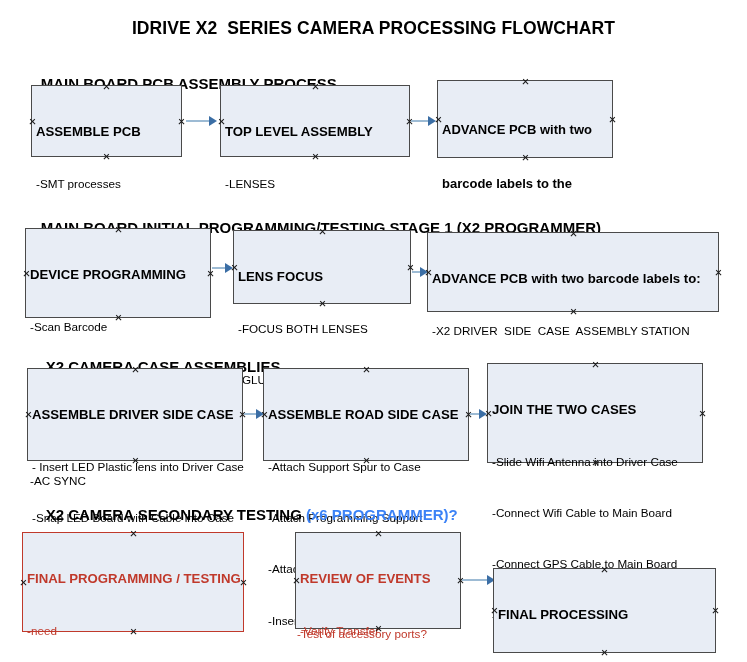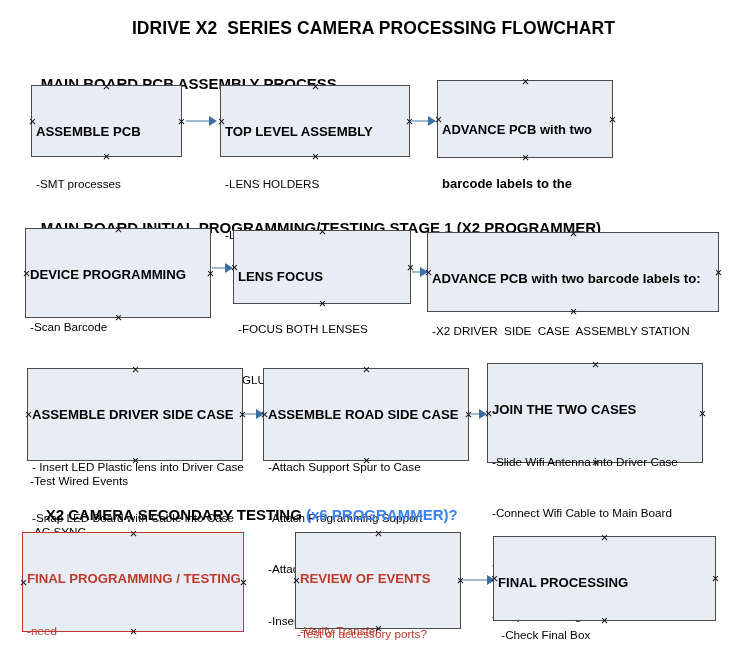--- a/index.html
+++ b/index.html
@@ -142,21 +142,20 @@
     <div class="cp" style="left:0; top:50%;"></div>
     <div class="cp" style="left:100%; top:50%;"></div>
   </div>
 
   <div class="conn-line" style="left:186px; top:120px; width:26px;"></div>
   <div class="conn-arrow" style="left:209px; top:116px;"></div>
 
   <div class="box" style="left:220px; top:85px; width:190px; height:72px;">
     <div class="box-inner">
       <div class="box-title">TOP LEVEL ASSEMBLY</div>
-      <div class="box-line">-LENS HOLDERS</div>
       <div class="box-line">-LENSES</div>
     </div>
     <div class="cp" style="left:50%; top:0;"></div>
     <div class="cp" style="left:50%; top:100%;"></div>
     <div class="cp" style="left:0; top:50%;"></div>
     <div class="cp" style="left:100%; top:50%;"></div>
   </div>
 
   <div class="conn-line" style="left:411px; top:120px; width:21px;"></div>
   <div class="conn-arrow" style="left:428px; top:116px;"></div>
@@ -176,21 +175,20 @@
   <div class="section-head" style="left:24px; top:202px;">
     <span>MAIN BOARD INITIAL PROGRAMMING/TESTING STAGE 1 (X2 PROGRAMMER)</span>
   </div>
 
   <div class="box" style="left:25px; top:228px; width:186px; height:90px;">
     <div class="box-inner">
       <div class="box-title">DEVICE PROGRAMMING</div>
       <div class="box-line">-Scan Barcode</div>
       <div class="box-line">-Boot Loader</div>
       <div class="box-line">-Device Configuration</div>
-      <div class="box-line">-Test Wired Events</div>
       <div class="box-line">-AC SYNC</div>
     </div>
     <div class="cp" style="left:50%; top:0;"></div>
     <div class="cp" style="left:50%; top:100%;"></div>
     <div class="cp" style="left:0; top:50%;"></div>
     <div class="cp" style="left:100%; top:50%;"></div>
   </div>
 
   <div class="conn-line" style="left:212px; top:267px; width:18px;"></div>
   <div class="conn-arrow" style="left:225px; top:263px;"></div>
@@ -214,20 +212,23 @@
     <div class="box-inner">
       <div class="box-title">ADVANCE PCB with two barcode labels to:</div>
       <div class="box-line">-X2 DRIVER  SIDE  CASE  ASSEMBLY STATION</div>
     </div>
     <div class="cp" style="left:50%; top:0;"></div>
     <div class="cp" style="left:50%; top:100%;"></div>
     <div class="cp" style="left:0; top:50%;"></div>
     <div class="cp" style="left:100%; top:50%;"></div>
   </div>
 
+  <div class="section-head" style="left:29px; top:341px;">
+    <span>X2 CAMERA CASE ASSEMBLIES</span>
+  </div>
 
   <div class="box" style="left:27px; top:368px; width:216px; height:93px;">
     <div class="box-inner">
       <div class="box-title">ASSEMBLE DRIVER SIDE CASE</div>
       <div class="box-line">- Insert LED Plastic lens into Driver Case</div>
       <div class="box-line">-Snap LED Board with Cable into Case</div>
       <div class="box-line">-Connect LED Cable to X2 Main Board</div>
       <div class="box-line">-Snap Main Board into case</div>
     </div>
     <div class="cp" style="left:50%; top:0;"></div>
@@ -307,21 +308,21 @@
     <div class="cp" style="left:50%; top:100%;"></div>
     <div class="cp" style="left:0; top:50%;"></div>
     <div class="cp" style="left:100%; top:50%;"></div>
   </div>
 
   <div class="overflow-line" style="left:297px; top:627px;">-Test of accessory ports?</div>
 
   <div class="conn-line" style="left:462px; top:579px; width:32px;"></div>
   <div class="conn-arrow" style="left:487px; top:575px;"></div>
 
-  <div class="box" style="left:493px; top:536px; width:223px; height:85px;">
+  <div class="box" style="left:493px; top:568px; width:223px; height:85px;">
     <div class="box-inner">
       <div class="box-title">FINAL PROCESSING</div>
       <div class="box-line"> -Check Final Box</div>
       
       
     </div>
     <div class="cp" style="left:50%; top:0;"></div>
     <div class="cp" style="left:50%; top:100%;"></div>
     <div class="cp" style="left:0; top:50%;"></div>
     <div class="cp" style="left:100%; top:50%;"></div>

